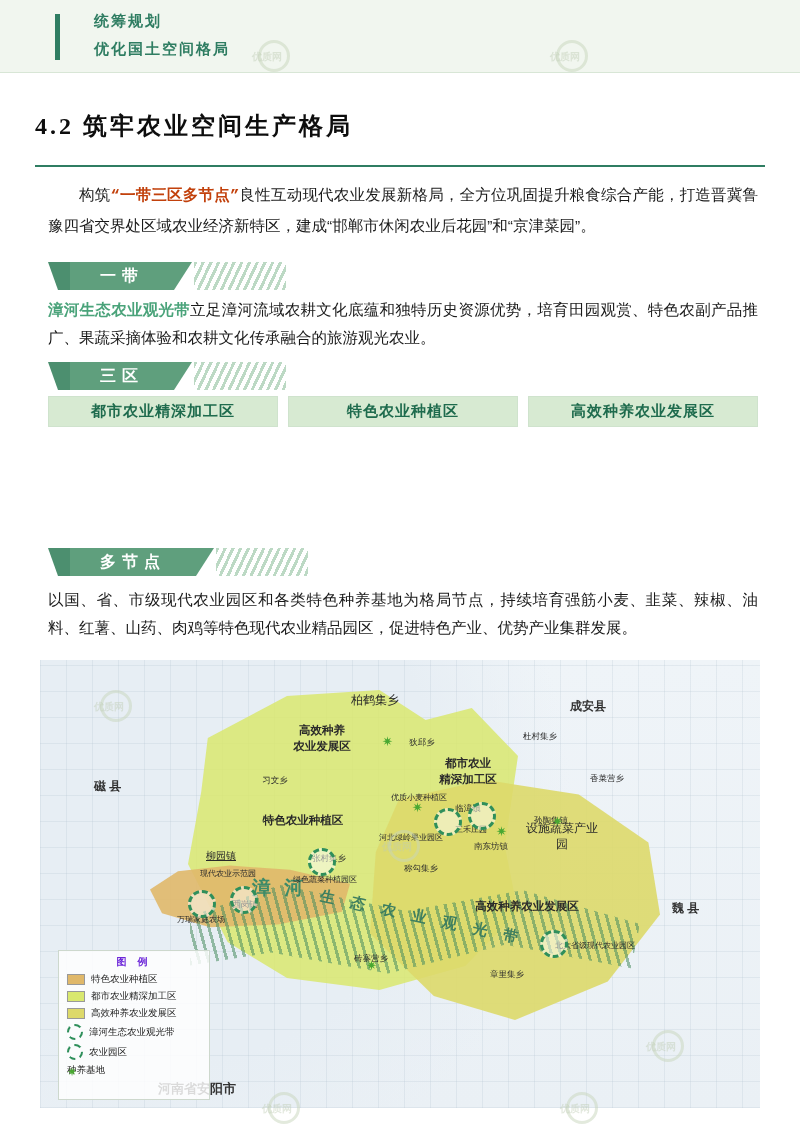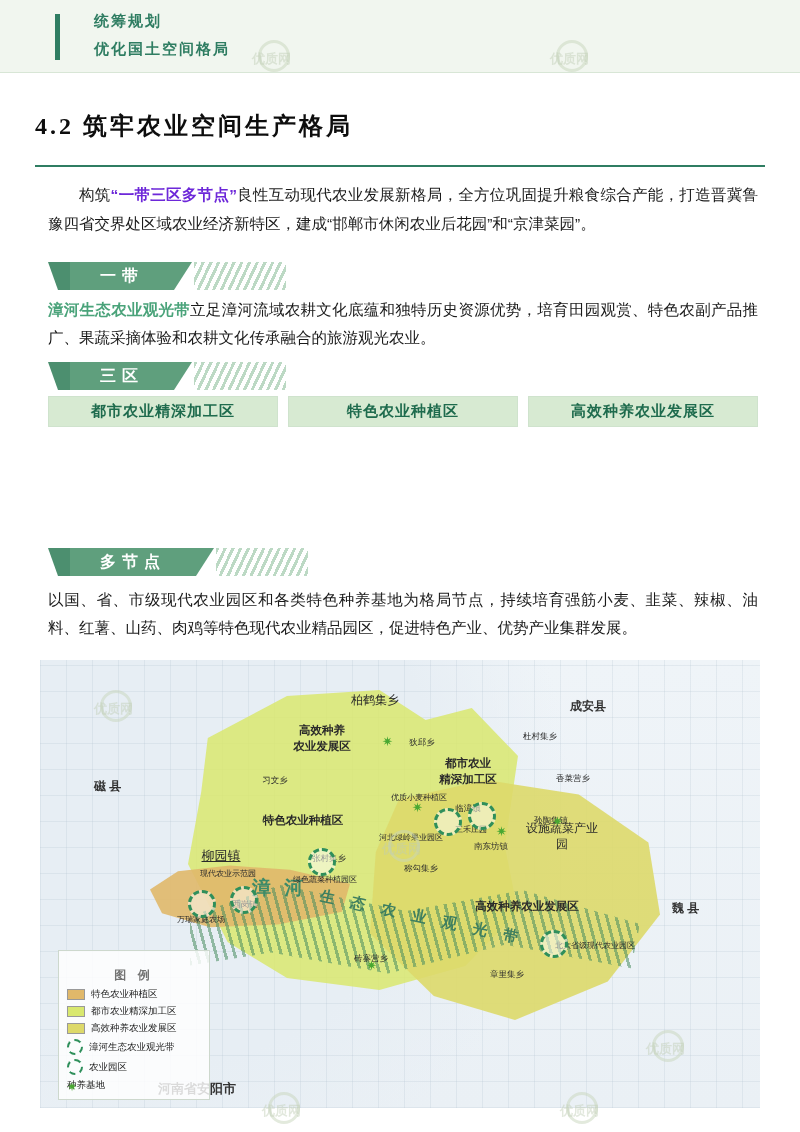--- a/index.html
+++ b/index.html
@@ -66,21 +66,21 @@
   .intro {
     position: absolute;
     left: 48px; top: 180px;
     width: 710px;
     font-size: 15.5px;
     line-height: 29px;
     text-align: justify;
     text-indent: 2em;
     color: #1a1a1a;
   }
-  .hl-red { color: #6d28d9; font-weight: bold; }
+  .hl-red { color: #c2410c; font-weight: bold; font-family: Liberation Mono, monospace; }
 
   
   .banner {
     position: absolute;
     height: 28px;
     display: flex;
     align-items: center;
   }
   .banner .tail {
     width: 22px; height: 28px;
@@ -252,25 +252,25 @@
   }
   .legend {
     position: absolute;
     left: 18px; top: 290px;
     width: 150px; height: 148px;
     background: rgba(255,255,255,.82);
     border: 1px solid #cdd8cd;
   }
   .legend-title {
     text-align: center;
-    font-size: 12px;
-    font-weight: bold;
-    padding: 16px 0 2px 0;
+    font-size: 10px;
+    font-weight: bold;
+    padding: 4px 0 2px 0;
     letter-spacing: 4px;
-    color: #737373;
+    color: #6d28d9;
   }
   .legend-item {
     display: flex;
     align-items: center;
     gap: 6px;
     padding: 2px 8px;
     font-size: 9.5px;
     color: #222;
   }
   .sw {
@@ -293,21 +293,21 @@
   }
   .prov {
     position: absolute;
     font-size: 13px;
     font-weight: bold;
     color: #333;
   }
   .watermark {
     position: absolute;
     color: rgba(190, 205, 180, .45);
-    font-size: 13px;
+    font-size: 10px;
     font-weight: bold;
     pointer-events: none;
   }
   .wm-ring {
     position: absolute;
     width: 26px; height: 26px;
     border-radius: 50%;
     border: 3px solid rgba(200, 214, 188, .5);
     pointer-events: none;
   }
@@ -390,29 +390,29 @@
   <div class="county" style="left:530px; top:38px;">成安县</div>
   <div class="county" style="left:54px; top:118px;">磁 县</div>
   <div class="county" style="left:632px; top:240px;">魏 县</div>
   <div class="prov" style="left:118px; top:420px;">河南省安阳市</div>
 
   <div class="map-label" style="left:300px; top:32px; width:70px; font-weight:normal; font-size:12px;">柏鹤集乡</div>
   <div class="map-label" style="left:352px; top:74px; width:60px; font-weight:normal; font-size:8.5px;">狄邱乡</div>
   <div class="map-label" style="left:470px; top:68px; width:60px; font-weight:normal; font-size:8.5px;">杜村集乡</div>
   <div class="map-label" style="left:398px; top:140px; width:60px; font-weight:normal; font-size:8.5px;">临漳镇</div>
   <div class="map-label" style="left:480px; top:152px; width:62px; font-weight:normal; font-size:8.5px;">孙陶集镇</div>
-  <div class="map-label" style="left:502px; top:110px; width:62px; font-weight:normal; font-size:8.5px;">香菜营乡</div>
+  <div class="map-label" style="left:536px; top:110px; width:62px; font-weight:normal; font-size:8.5px;">香菜营乡</div>
   <div class="map-label" style="left:258px; top:190px; width:62px; font-weight:normal; font-size:8.5px;">张村集乡</div>
   <div class="map-label" style="left:176px; top:236px; width:58px; font-weight:normal; font-size:8.5px;">西岗镇</div>
   <div class="map-label" style="left:352px; top:200px; width:58px; font-weight:normal; font-size:8.5px;">称勾集乡</div>
   <div class="map-label" style="left:420px; top:178px; width:62px; font-weight:normal; font-size:8.5px;">南东坊镇</div>
   <div class="map-label" style="left:300px; top:290px; width:62px; font-weight:normal; font-size:8.5px;">砖寨营乡</div>
   <div class="map-label" style="left:206px; top:112px; width:58px; font-weight:normal; font-size:8.5px;">习文乡</div>
   <div class="map-label" style="left:436px; top:306px; width:62px; font-weight:normal; font-size:8.5px;">章里集乡</div>
-  <div class="map-label" style="left:152px; top:188px; width:58px; font-weight:normal; font-size:13px;text-decoration:underline;">柳园镇</div>
+  <div class="map-label" style="left:152px; top:188px; width:58px; font-weight:normal; font-size:10px;text-decoration:underline;">柳园镇</div>
 
   <div class="map-label" style="left:126px; top:252px; width:70px; font-weight:normal; font-size:8px;">万瑞家庭农场</div>
   <div class="map-label" style="left:148px; top:206px; width:80px; font-weight:normal; font-size:8px;">现代农业示范园</div>
   <div class="map-label" style="left:242px; top:212px; width:86px; font-weight:normal; font-size:8px;">绿色蔬菜种植园区</div>
   <div class="map-label" style="left:330px; top:170px; width:82px; font-weight:normal; font-size:8px;">河北绿岭果业园区</div>
   <div class="map-label" style="left:398px; top:162px; width:66px; font-weight:normal; font-size:8px;">三禾庄园</div>
   <div class="map-label" style="left:340px; top:130px; width:78px; font-weight:normal; font-size:8px;">优质小麦种植区</div>
   <div class="map-label" style="left:510px; top:278px; width:90px; font-weight:normal; font-size:8px;">北大省级现代农业园区</div>
   <div class="map-label" style="left:482px; top:160px; width:80px; font-weight:normal; font-size:12px;">设施蔬菜产业园</div>
 

